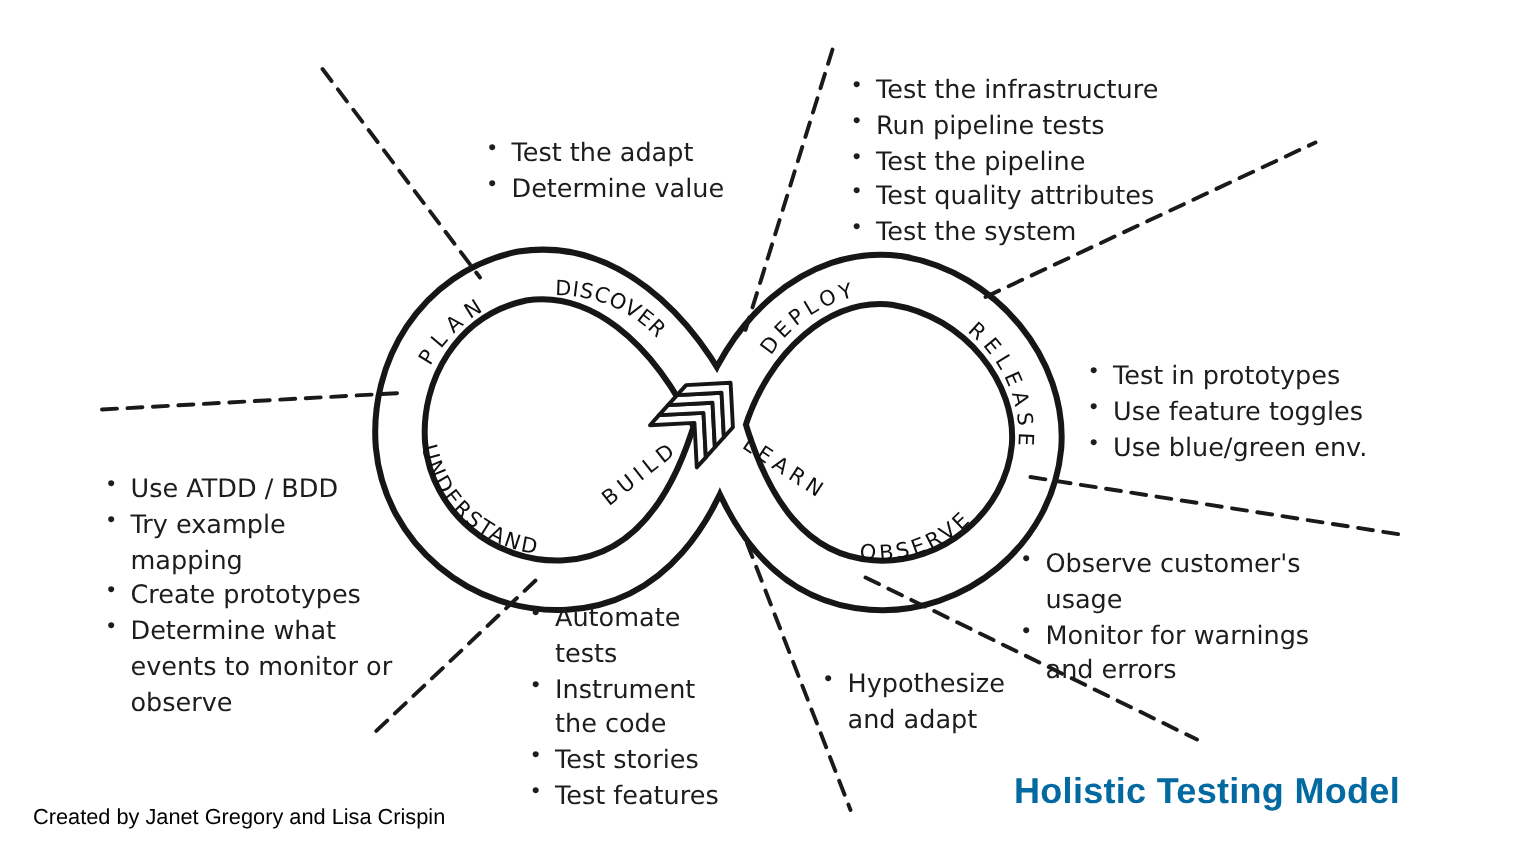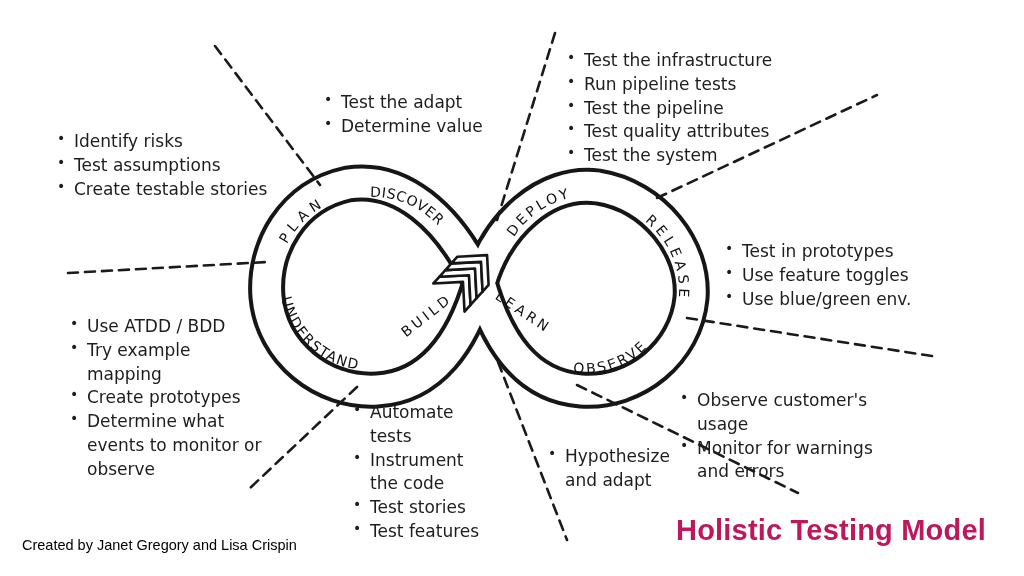--- a/index.html
+++ b/index.html
@@ -8,21 +8,21 @@
     font-family:"DejaVu Sans",sans-serif;overflow:hidden;color:#1c1c1c;
   }
   svg{position:absolute;left:0;top:0;}
   .note{position:absolute;font-size:17px;line-height:1.4;color:#1d1d1d;}
   .note ul{margin:0;padding:0;list-style:none;}
   .note li{position:relative;padding-left:19px;}
   .note li::before{content:"\2022";position:absolute;left:2px;top:-1px;font-size:14px;}
   .loop-label{font-family:"DejaVu Sans",sans-serif;font-size:14px;fill:#101010;font-weight:normal;}
   .title{
     position:absolute;left:676px;top:514px;font-family:"Liberation Sans",sans-serif;
-    font-weight:bold;font-size:29px;color:#be185d;letter-spacing:0.2px;
+    font-weight:bold;font-size:24px;color:#0369a1;letter-spacing:0.2px;
   }
   .credit{
     position:absolute;left:22px;top:537px;font-family:"Liberation Sans",sans-serif;
     font-size:14.5px;color:#000000;
   }
 </style>
 </head>
 <body>
 
 <div class="stage">
@@ -63,27 +63,20 @@
     <text class="loop-label" letter-spacing="5"><textPath href="#p-plan" startOffset="2">PLAN</textPath></text>
     <text class="loop-label" letter-spacing="0.5"><textPath href="#p-discover" startOffset="2">DISCOVER</textPath></text>
     <text class="loop-label" letter-spacing="1.5"><textPath href="#p-understand" startOffset="2">UNDERSTAND</textPath></text>
     <text class="loop-label" letter-spacing="3.5"><textPath href="#p-build" startOffset="4">BUILD</textPath></text>
     <text class="loop-label" letter-spacing="3"><textPath href="#p-deploy" startOffset="2">DEPLOY</textPath></text>
     <text class="loop-label" letter-spacing="4"><textPath href="#p-release" startOffset="2">RELEASE</textPath></text>
     <text class="loop-label" letter-spacing="3.5"><textPath href="#p-learn" startOffset="4">LEARN</textPath></text>
     <text class="loop-label" letter-spacing="2.5"><textPath href="#p-observe" startOffset="2">OBSERVE</textPath></text>
   </svg>
 
-  <div class="note" style="left:55px;top:130px;width:230px;">
-    <ul>
-      <li>Identify risks</li>
-      <li>Test assumptions</li>
-      <li>Create testable stories</li>
-    </ul>
-  </div>
 
   <div class="note" style="left:322px;top:91px;width:180px;">
     <ul>
       <li>Test the adapt</li>
       <li>Determine value</li>
     </ul>
   </div>
 
   <div class="note" style="left:565px;top:49px;width:210px;">
     <ul>
@@ -96,21 +89,21 @@
   </div>
 
   <div class="note" style="left:723px;top:240px;width:200px;">
     <ul>
       <li>Test in prototypes</li>
       <li>Use feature toggles</li>
       <li>Use blue/green env.</li>
     </ul>
   </div>
 
-  <div class="note" style="left:678px;top:389px;width:232px;">
+  <div class="note" style="left:678px;top:365px;width:232px;">
     <ul>
       <li>Observe customer's usage</li>
       <li>Monitor for warnings and errors</li>
     </ul>
   </div>
 
   <div class="note" style="left:546px;top:445px;width:120px;">
     <ul>
       <li>Hypothesize and adapt</li>
     </ul>

